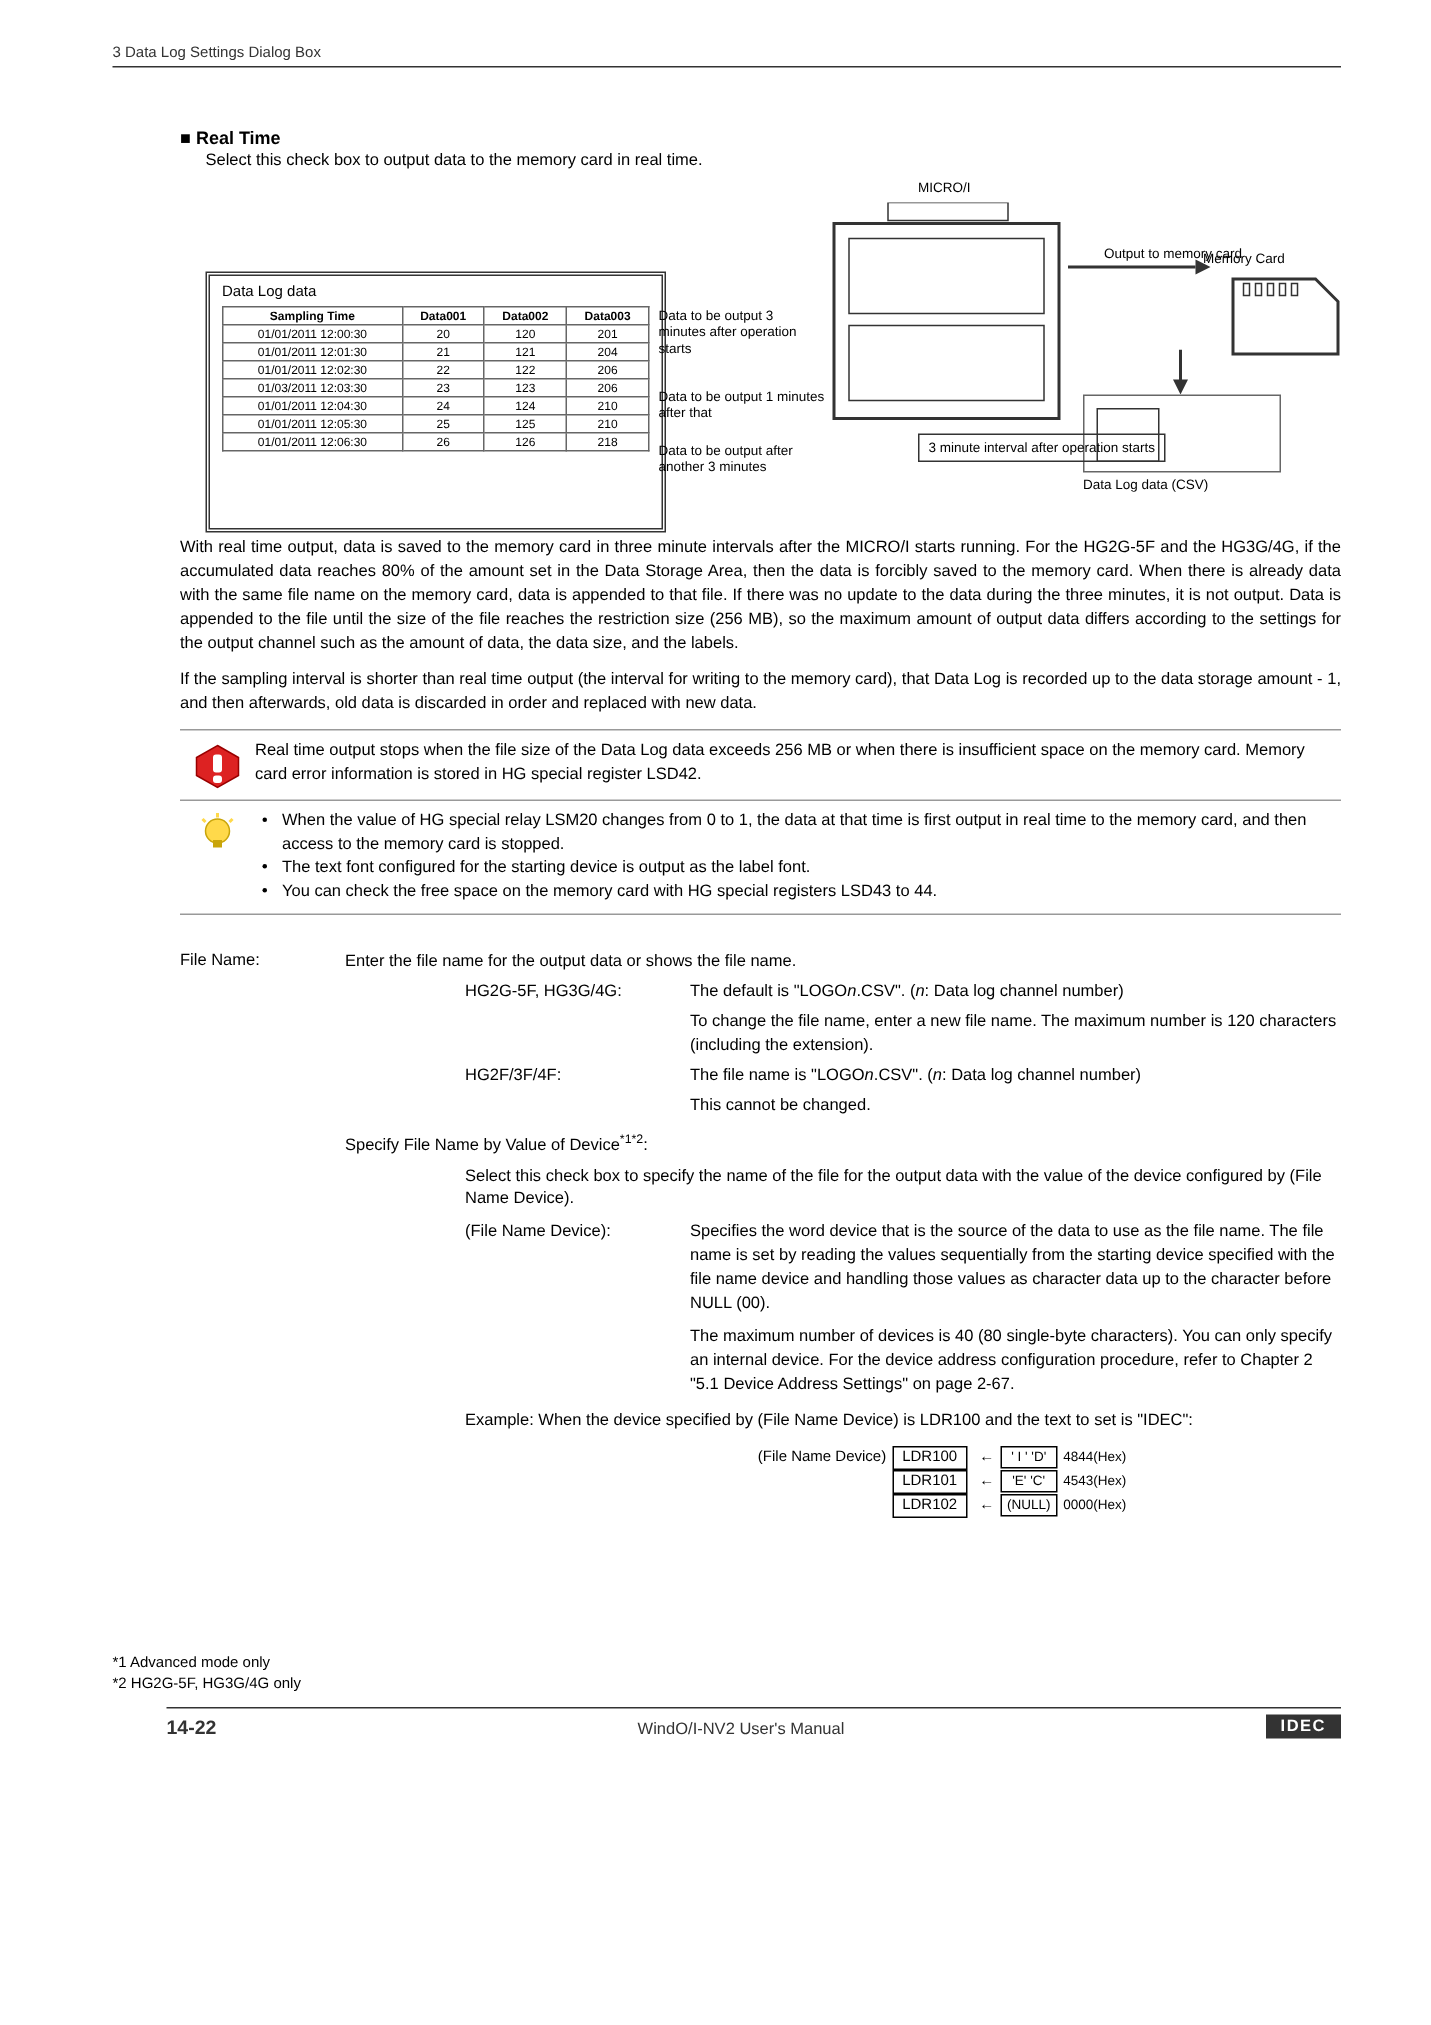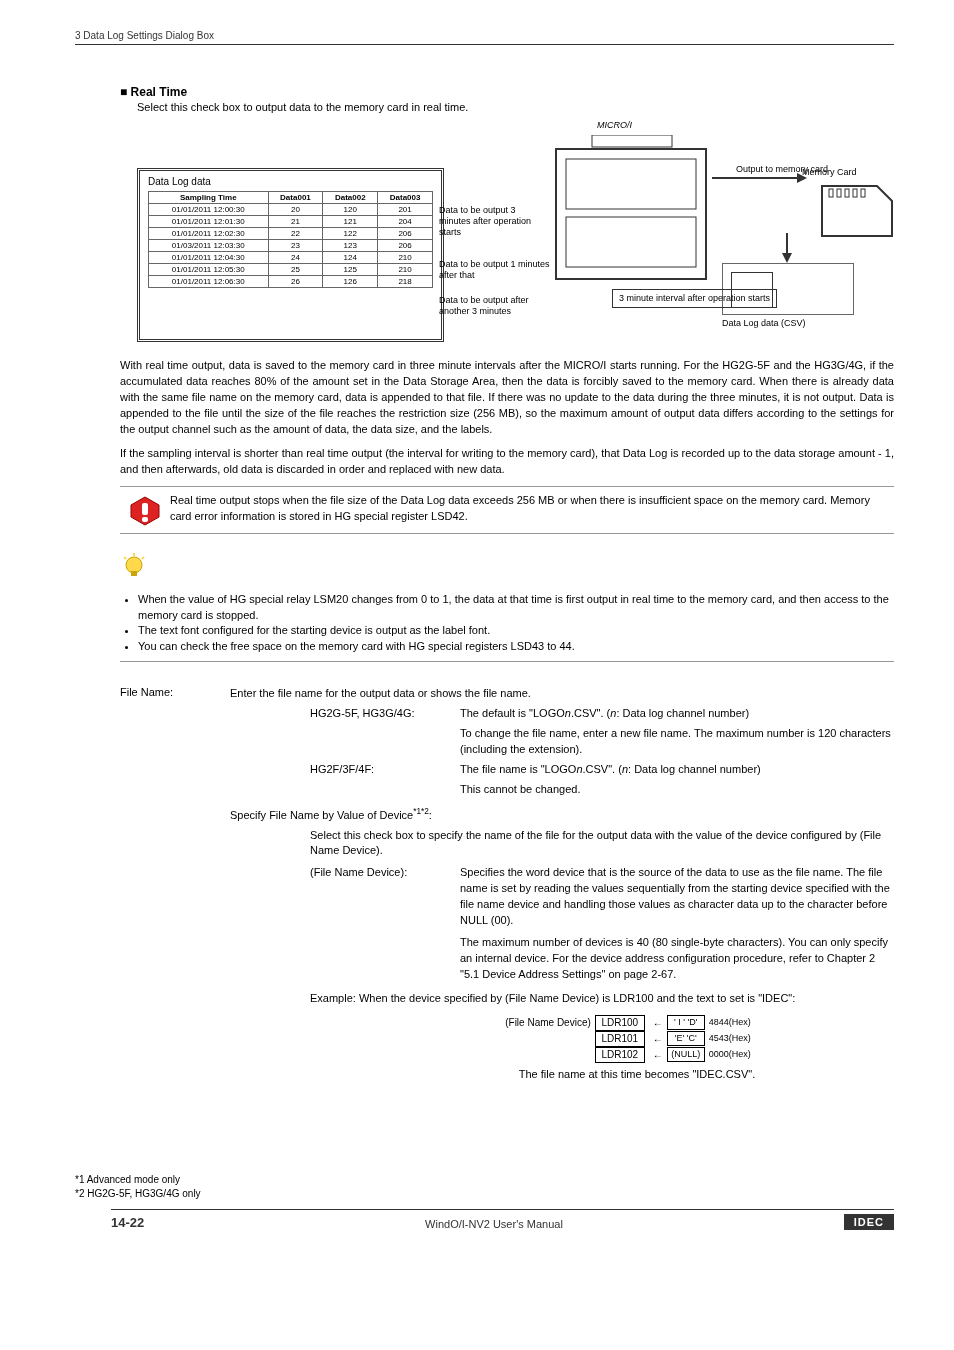--- a/index.html
+++ b/index.html
@@ -43,21 +43,21 @@
     text-align: justify;
   }
   .callout {
     display: flex;
     align-items: flex-start;
     border-top: 1px solid #999;
     border-bottom: 1px solid #999;
     margin: 8px 0 0 45px;
     padding: 6px 0;
   }
-  .callout + .callout { margin-top:0; border-top:none;flex-direction:column; }
+  .callout + .callout { margin-top:0; border-top:none; }
   .callout .icon-col {
     flex: 0 0 50px;
     display:flex; justify-content:center; align-items:center;
     padding-top:2px;
   }
   .callout .text-col {
     flex: 1;
     line-height: 1.45;
   }
   .callout ul { margin:0; padding-left:18px; }
@@ -105,31 +105,31 @@
   .manual-name { font-size:11px; color:#333;}
   .idec-logo {
     background:#333; color:#fff; font-weight:bold;
     font-size:11px; padding:2px 10px; letter-spacing:1px;
   }
   
   .diagram {
     position:relative; width:760px; height:220px;
   }
   .dlog-box {
-    position:absolute; left:0; top:45px; width:285px; height:155px;
+    position:absolute; left:0; top:58px; width:285px; height:155px;
     border:3px double #333; padding:5px 8px 8px 8px;
   }
   .dlog-title { font-size:10px; margin-bottom:4px;}
   .dlog-table { border-collapse:collapse; width:100%; font-size:8px;}
   .dlog-table th,.dlog-table td { border:1px solid #666; text-align:center; padding:1px 2px;}
   .note-txt { position:absolute; font-size:9px; line-height:1.2;}
   .micro-box {
     position:absolute; left:415px; top:12px;
   }
-  .micro-label { position:absolute; left:460px; top:-3px; font-size:9px;font-style:italic;}
+  .micro-label { position:absolute; left:475px; top:-3px; font-size:9px;}
   .memlabel { position:absolute; font-size:9px; line-height:1.1;}
   .interval-box {
     position:absolute; left:475px; top:166px;
     border:1px solid #333; font-size:9px; padding:3px 6px;
     text-align:center; line-height:1.2;
   }
   .csv-box {
     position:absolute; left:585px; top:140px; width:130px; height:50px;
     border:1px solid #666;
   }
@@ -346,21 +346,20 @@
                 <div class="reg-hex">4543(Hex)</div>
               </div>
               <div class="reg-row">
                 <div class="reg-cell-lbl">LDR102</div>
                 <div class="reg-arrow">←</div>
                 <div class="reg-cell-val">(NULL)</div>
                 <div class="reg-hex">0000(Hex)</div>
               </div>
             </div>
         </div>
-        <div style="margin-top:4px;">The file name at this time becomes "IDEC.CSV".</div>
       </div>
     </div>
   </div>
 
   <div class="footnotes">
     <div>*1  Advanced mode only</div>
     <div>*2  HG2G-5F, HG3G/4G only</div>
   </div>
 
   <div class="footer">

